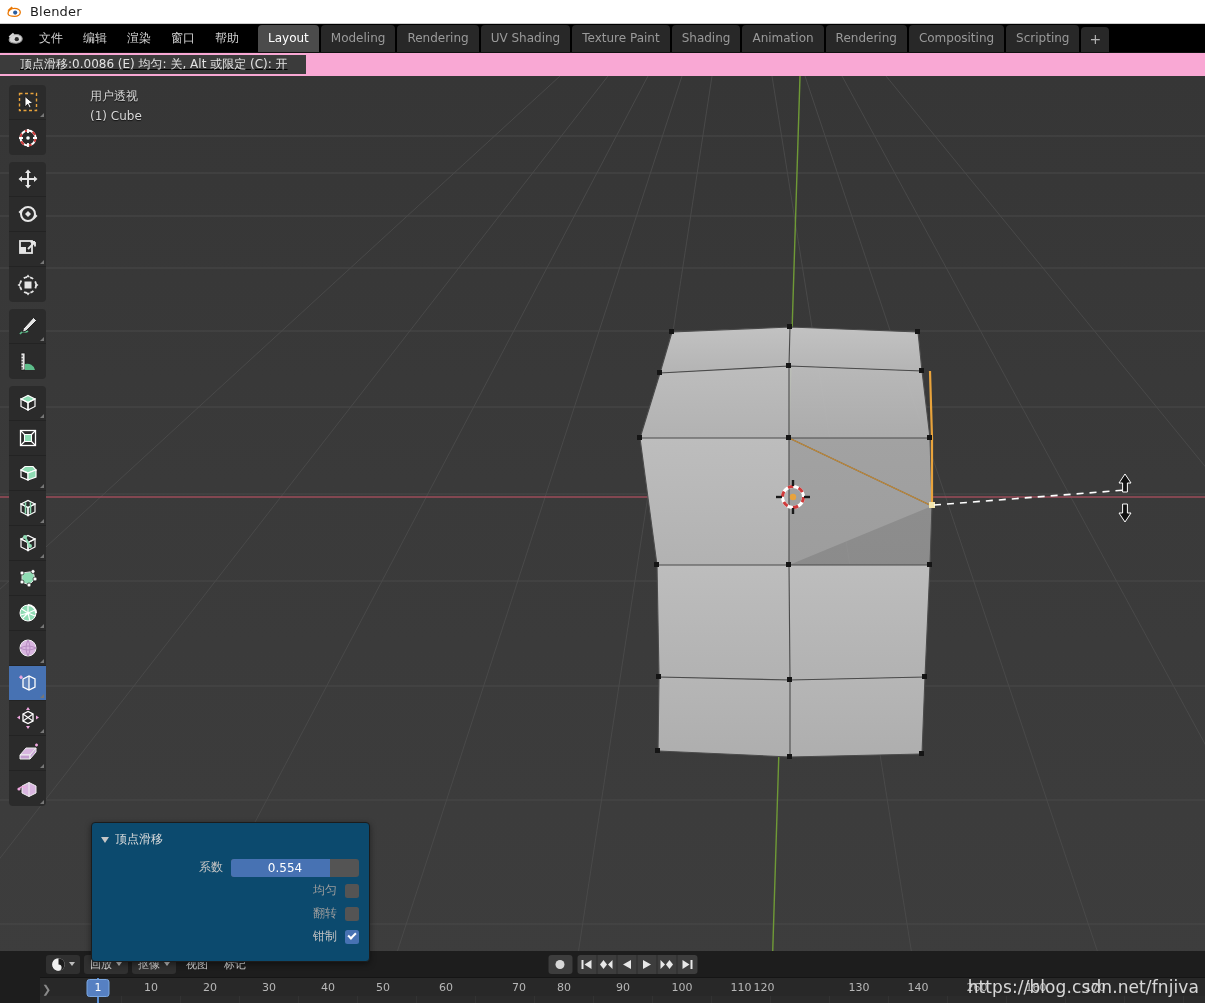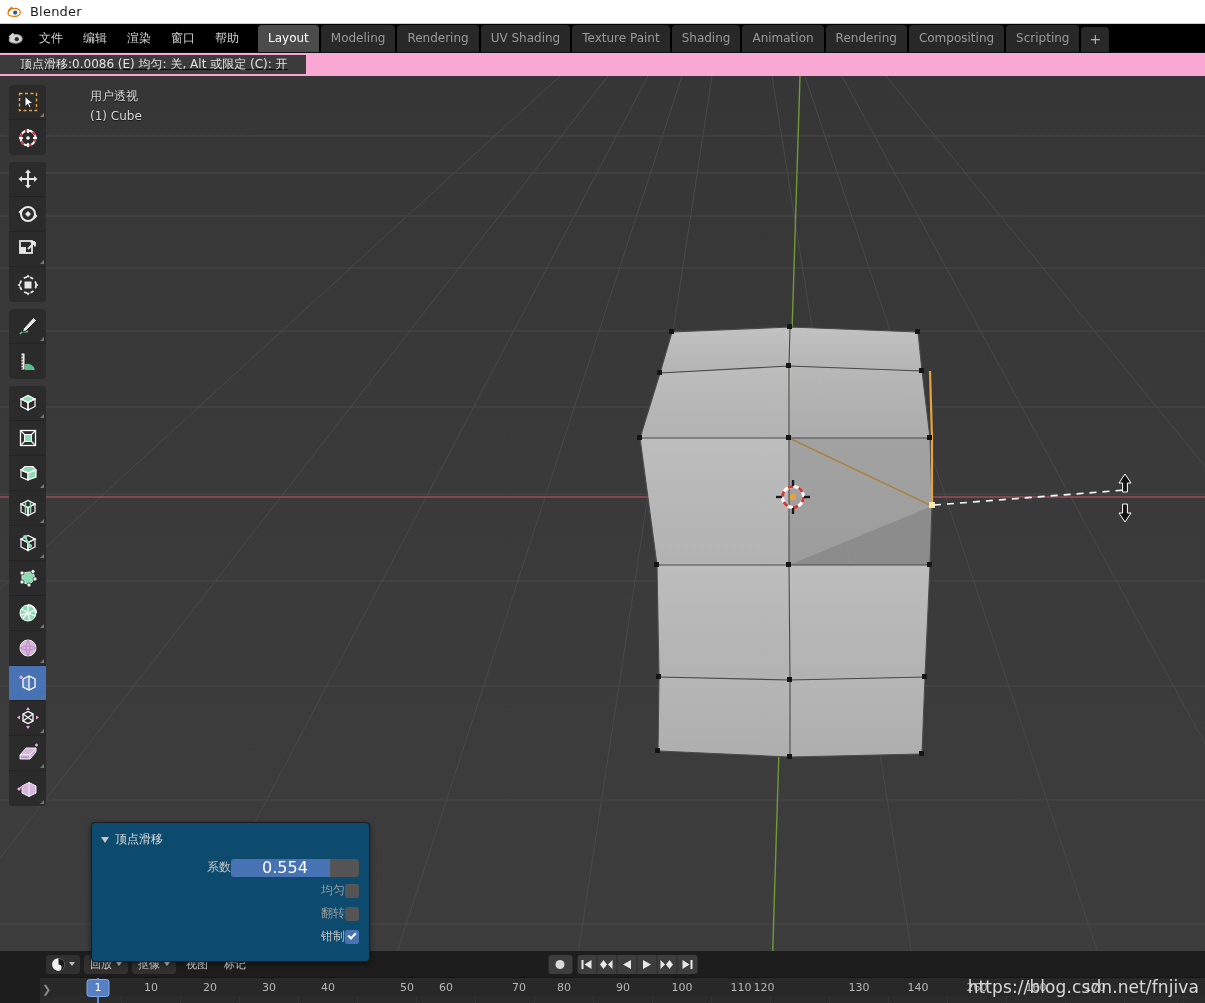--- a/index.html
+++ b/index.html
@@ -133,36 +133,36 @@
     font-size: 12px; color: #dcdcdc;
   }
   #oppanel .tri {
     width: 0; height: 0;
     border-left: 4.5px solid transparent;
     border-right: 4.5px solid transparent;
     border-top: 6px solid #c6c6c6;
   }
   .op-row {
     display: flex; align-items: center; justify-content: flex-end;
-    padding: 0 10px; height: 21px; margin-bottom: 2px;
+    gap: 8px; padding: 0 10px; height: 21px; margin-bottom: 2px;
   }
   .op-label { font-size: 12px; color: #c3c3c3; }
   .op-label.dim { color: #9c9c9c; }
   .slider {
     position: relative; width: 128px; height: 18px;
     background: #545454; border-radius: 3px; overflow: hidden;
   }
   .slider .fill {
     position: absolute; left: 0; top: 0; bottom: 0;
     width: 77%; background: #4772b3;
   }
   .slider .sval {
     position: absolute; inset: 0;
     display: flex; align-items: center; justify-content: center;
-    font-size: 16px; color: #ffffff;
+    font-size: 12px; color: #ffffff;
     padding-right: 20px;
   }
   .cbox {
     width: 14px; height: 14px; border-radius: 2.5px;
     background: #545454;
     display: flex; align-items: center; justify-content: center;
   }
   .cbox.on { background: #4772b3; }
   .cbox .tick {
     width: 8px; height: 5px;
@@ -720,21 +720,21 @@
   </div>
 
   <div id="tl-ruler">
     <div class="tl-body-bg"></div>
     <span id="tl-expand">❯</span>
 
     <div class="tick-lbl" style="left:111px">10</div>
     <div class="tick-lbl" style="left:170px">20</div>
     <div class="tick-lbl" style="left:229px">30</div>
     <div class="tick-lbl" style="left:288px">40</div>
-    <div class="tick-lbl" style="left:367px">50</div>
+    <div class="tick-lbl" style="left:343px">50</div>
     <div class="tick-lbl" style="left:406px">60</div>
     <div class="tick-lbl" style="left:479px">70</div>
     <div class="tick-lbl" style="left:524px">80</div>
     <div class="tick-lbl" style="left:583px">90</div>
     <div class="tick-lbl" style="left:642px">100</div>
     <div class="tick-lbl" style="left:701px">110</div>
     <div class="tick-lbl" style="left:724px">120</div>
     <div class="tick-lbl" style="left:819px">130</div>
     <div class="tick-lbl" style="left:878px">140</div>
     <div class="tick-lbl" style="left:937px">260</div>

